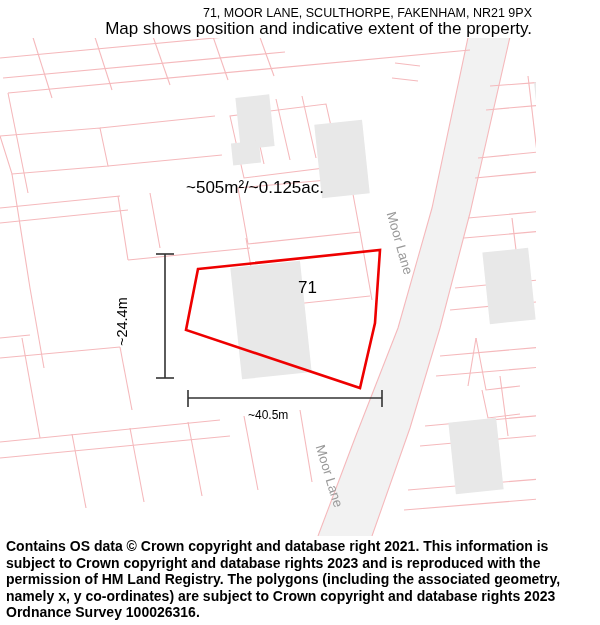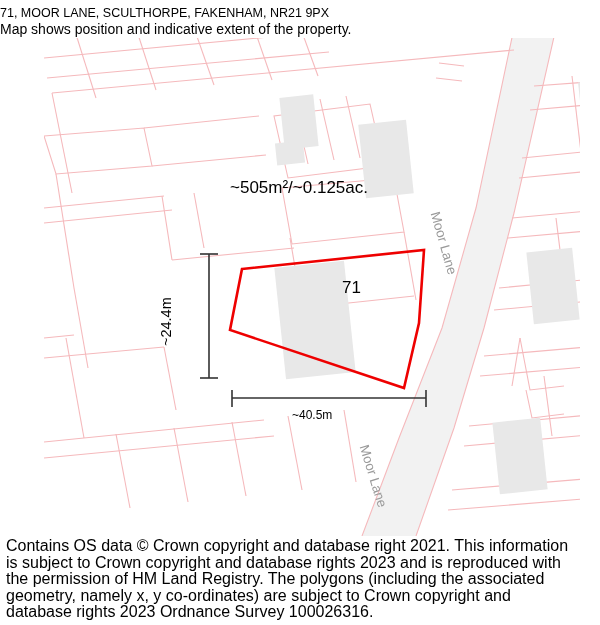--- a/index.html
+++ b/index.html
@@ -11,55 +11,55 @@
     height: 625px;
     background: #ffffff;
     font-family: "Liberation Sans", sans-serif;
     color: #000000;
     overflow: hidden;
     position: relative;
   }
   .header {
     width: 532px;
     padding-top: 5px;
-    text-align: left;
+    text-align: right;
   }
   .header .title {
     font-size: 12.5px;
     line-height: 16px;
     color: #000;
   }
   .header .subtitle {
-    font-size: 14px;
+    font-size: 17px;
     line-height: 16px;
     color: #000;
   }
   .map-area {
     position: absolute;
     top: 38px;
     left: 0;
     width: 536px;
     height: 498px;
     overflow: hidden;
     background: #ffffff;
-    margin-left: 44px;
   }
   .map-area svg {
     display: block;
   }
   .footer {
     position: absolute;
     top: 538px;
     left: 0;
     width: 581px;
     padding: 0 6px;
     box-sizing: border-box;
-    font-size: 16px;
+    font-size: 14px;
     line-height: 16.5px;
     color: #000;
+    font-weight: bold;
   }
   .label-area {
     position: absolute;
     font-size: 17px;
     color: #000;
     white-space: nowrap;
   }
   .label-plotnum {
     position: absolute;
     font-size: 17px;

